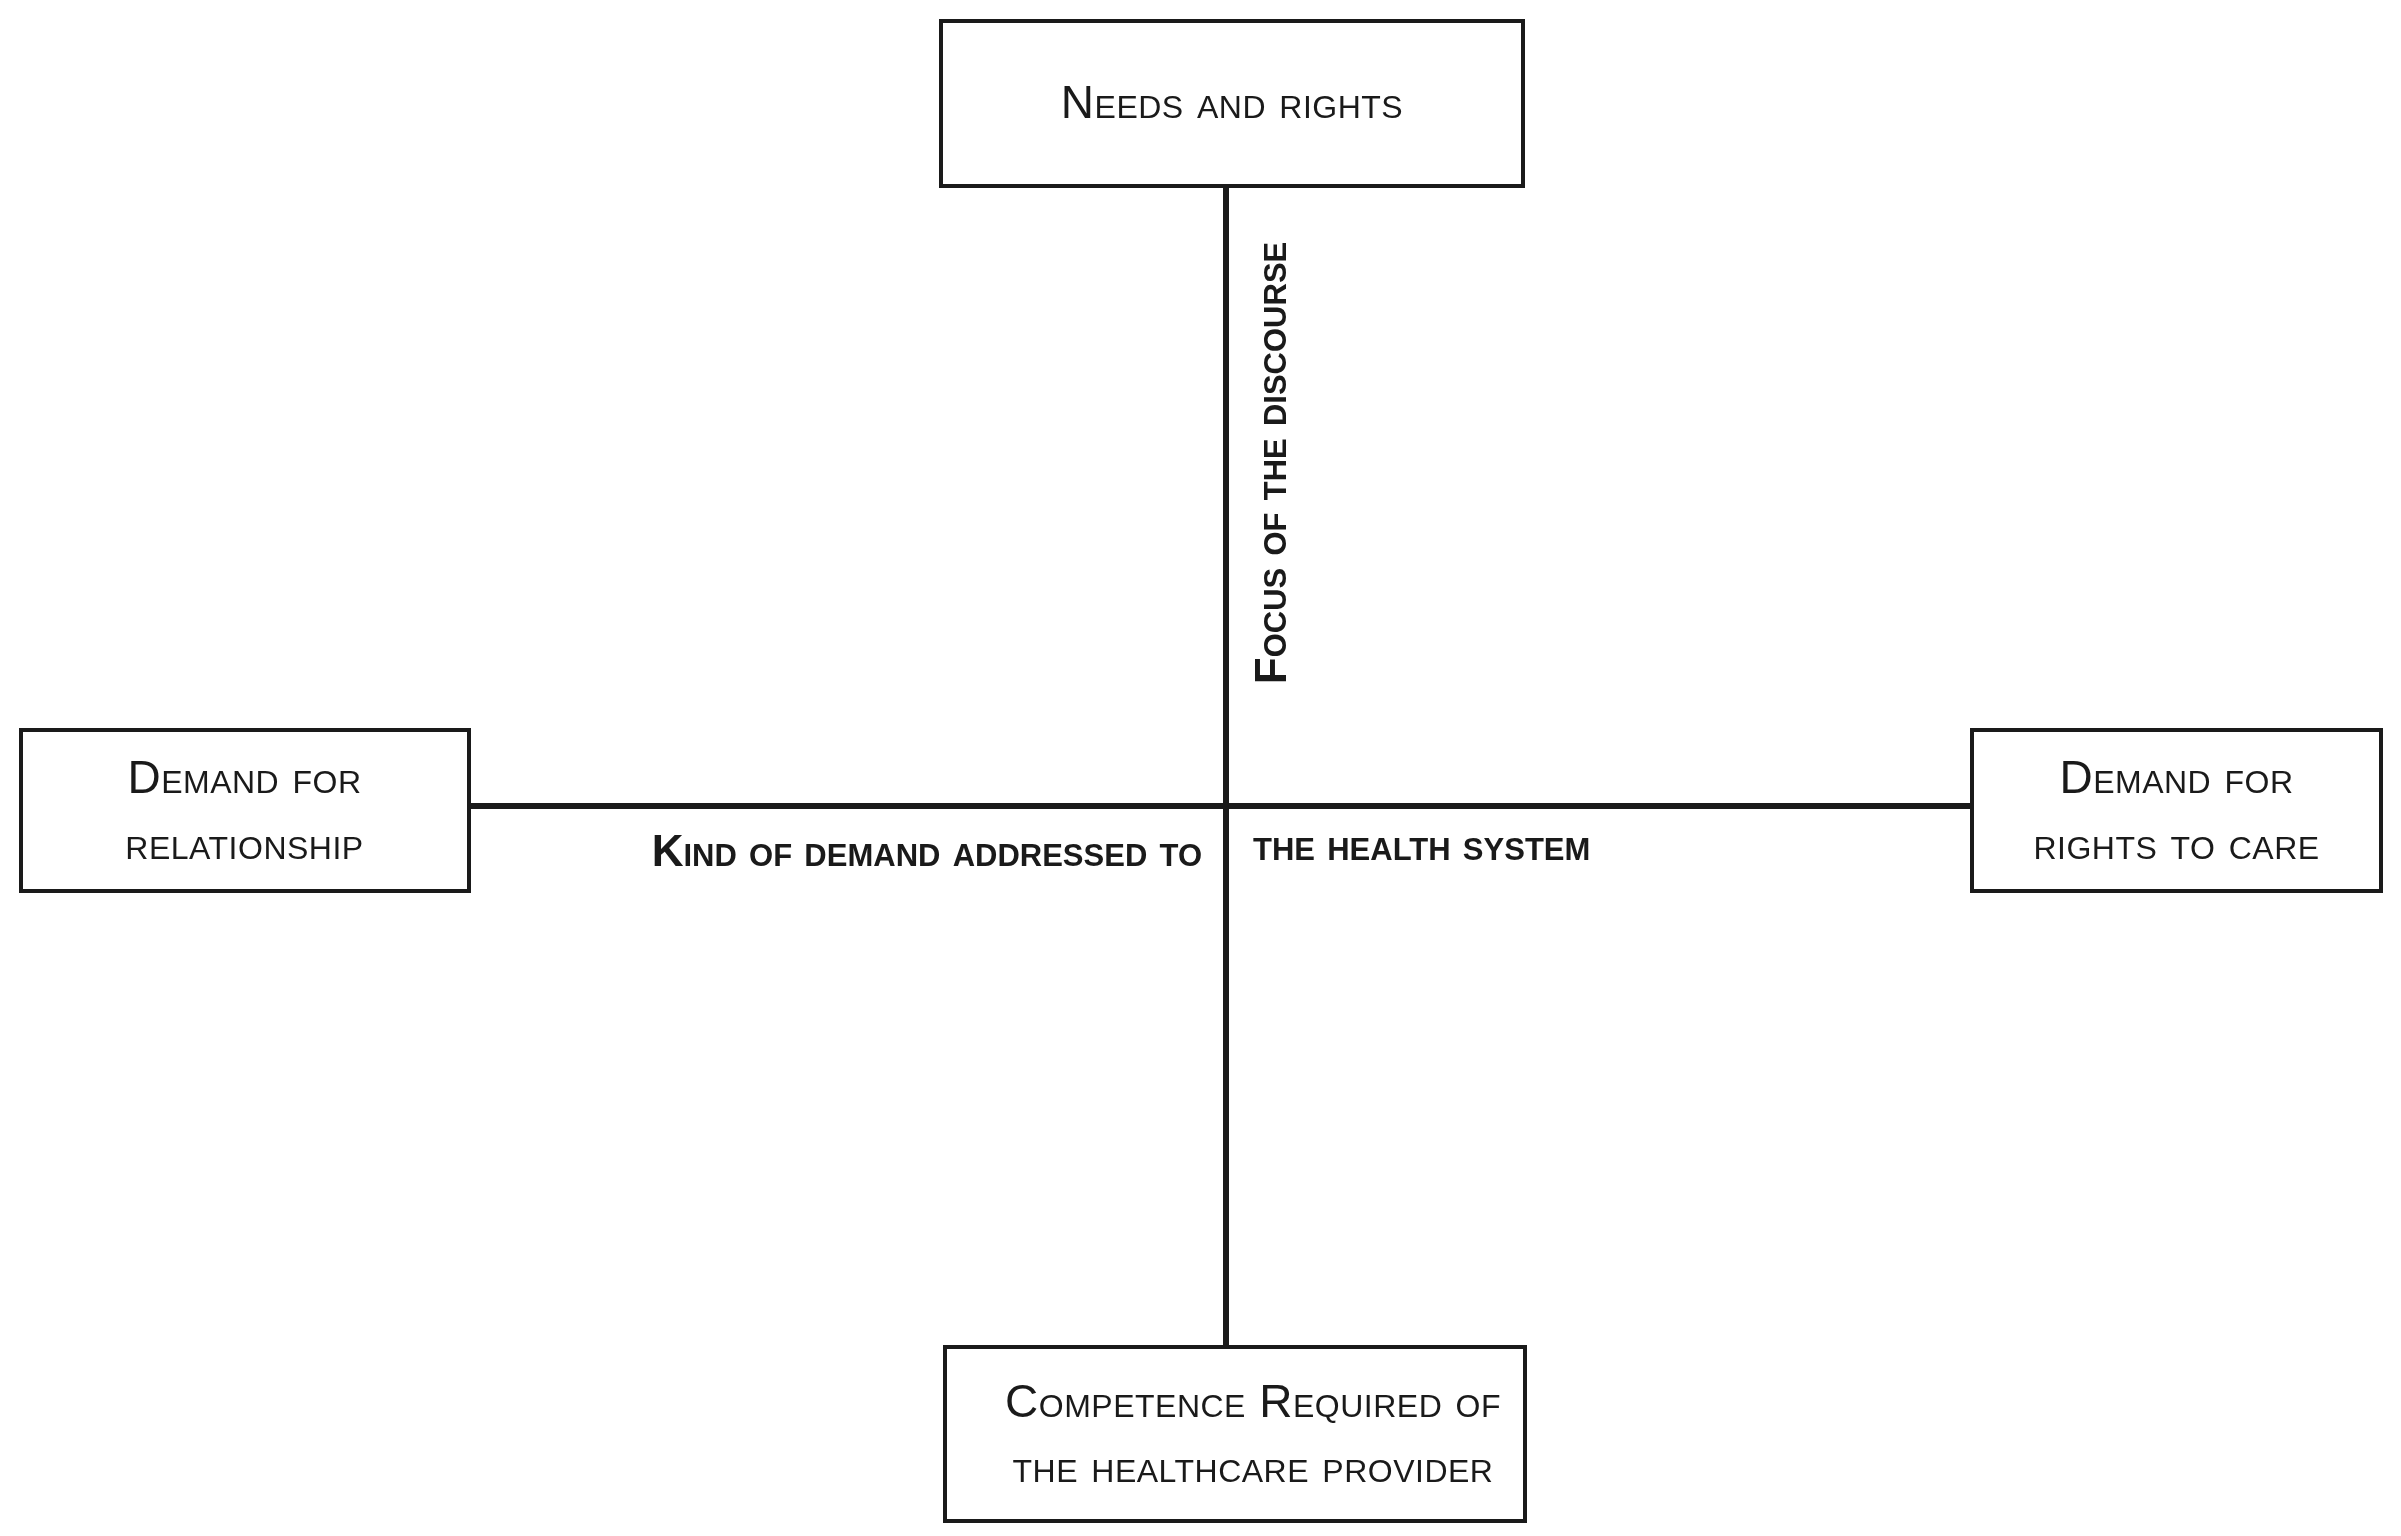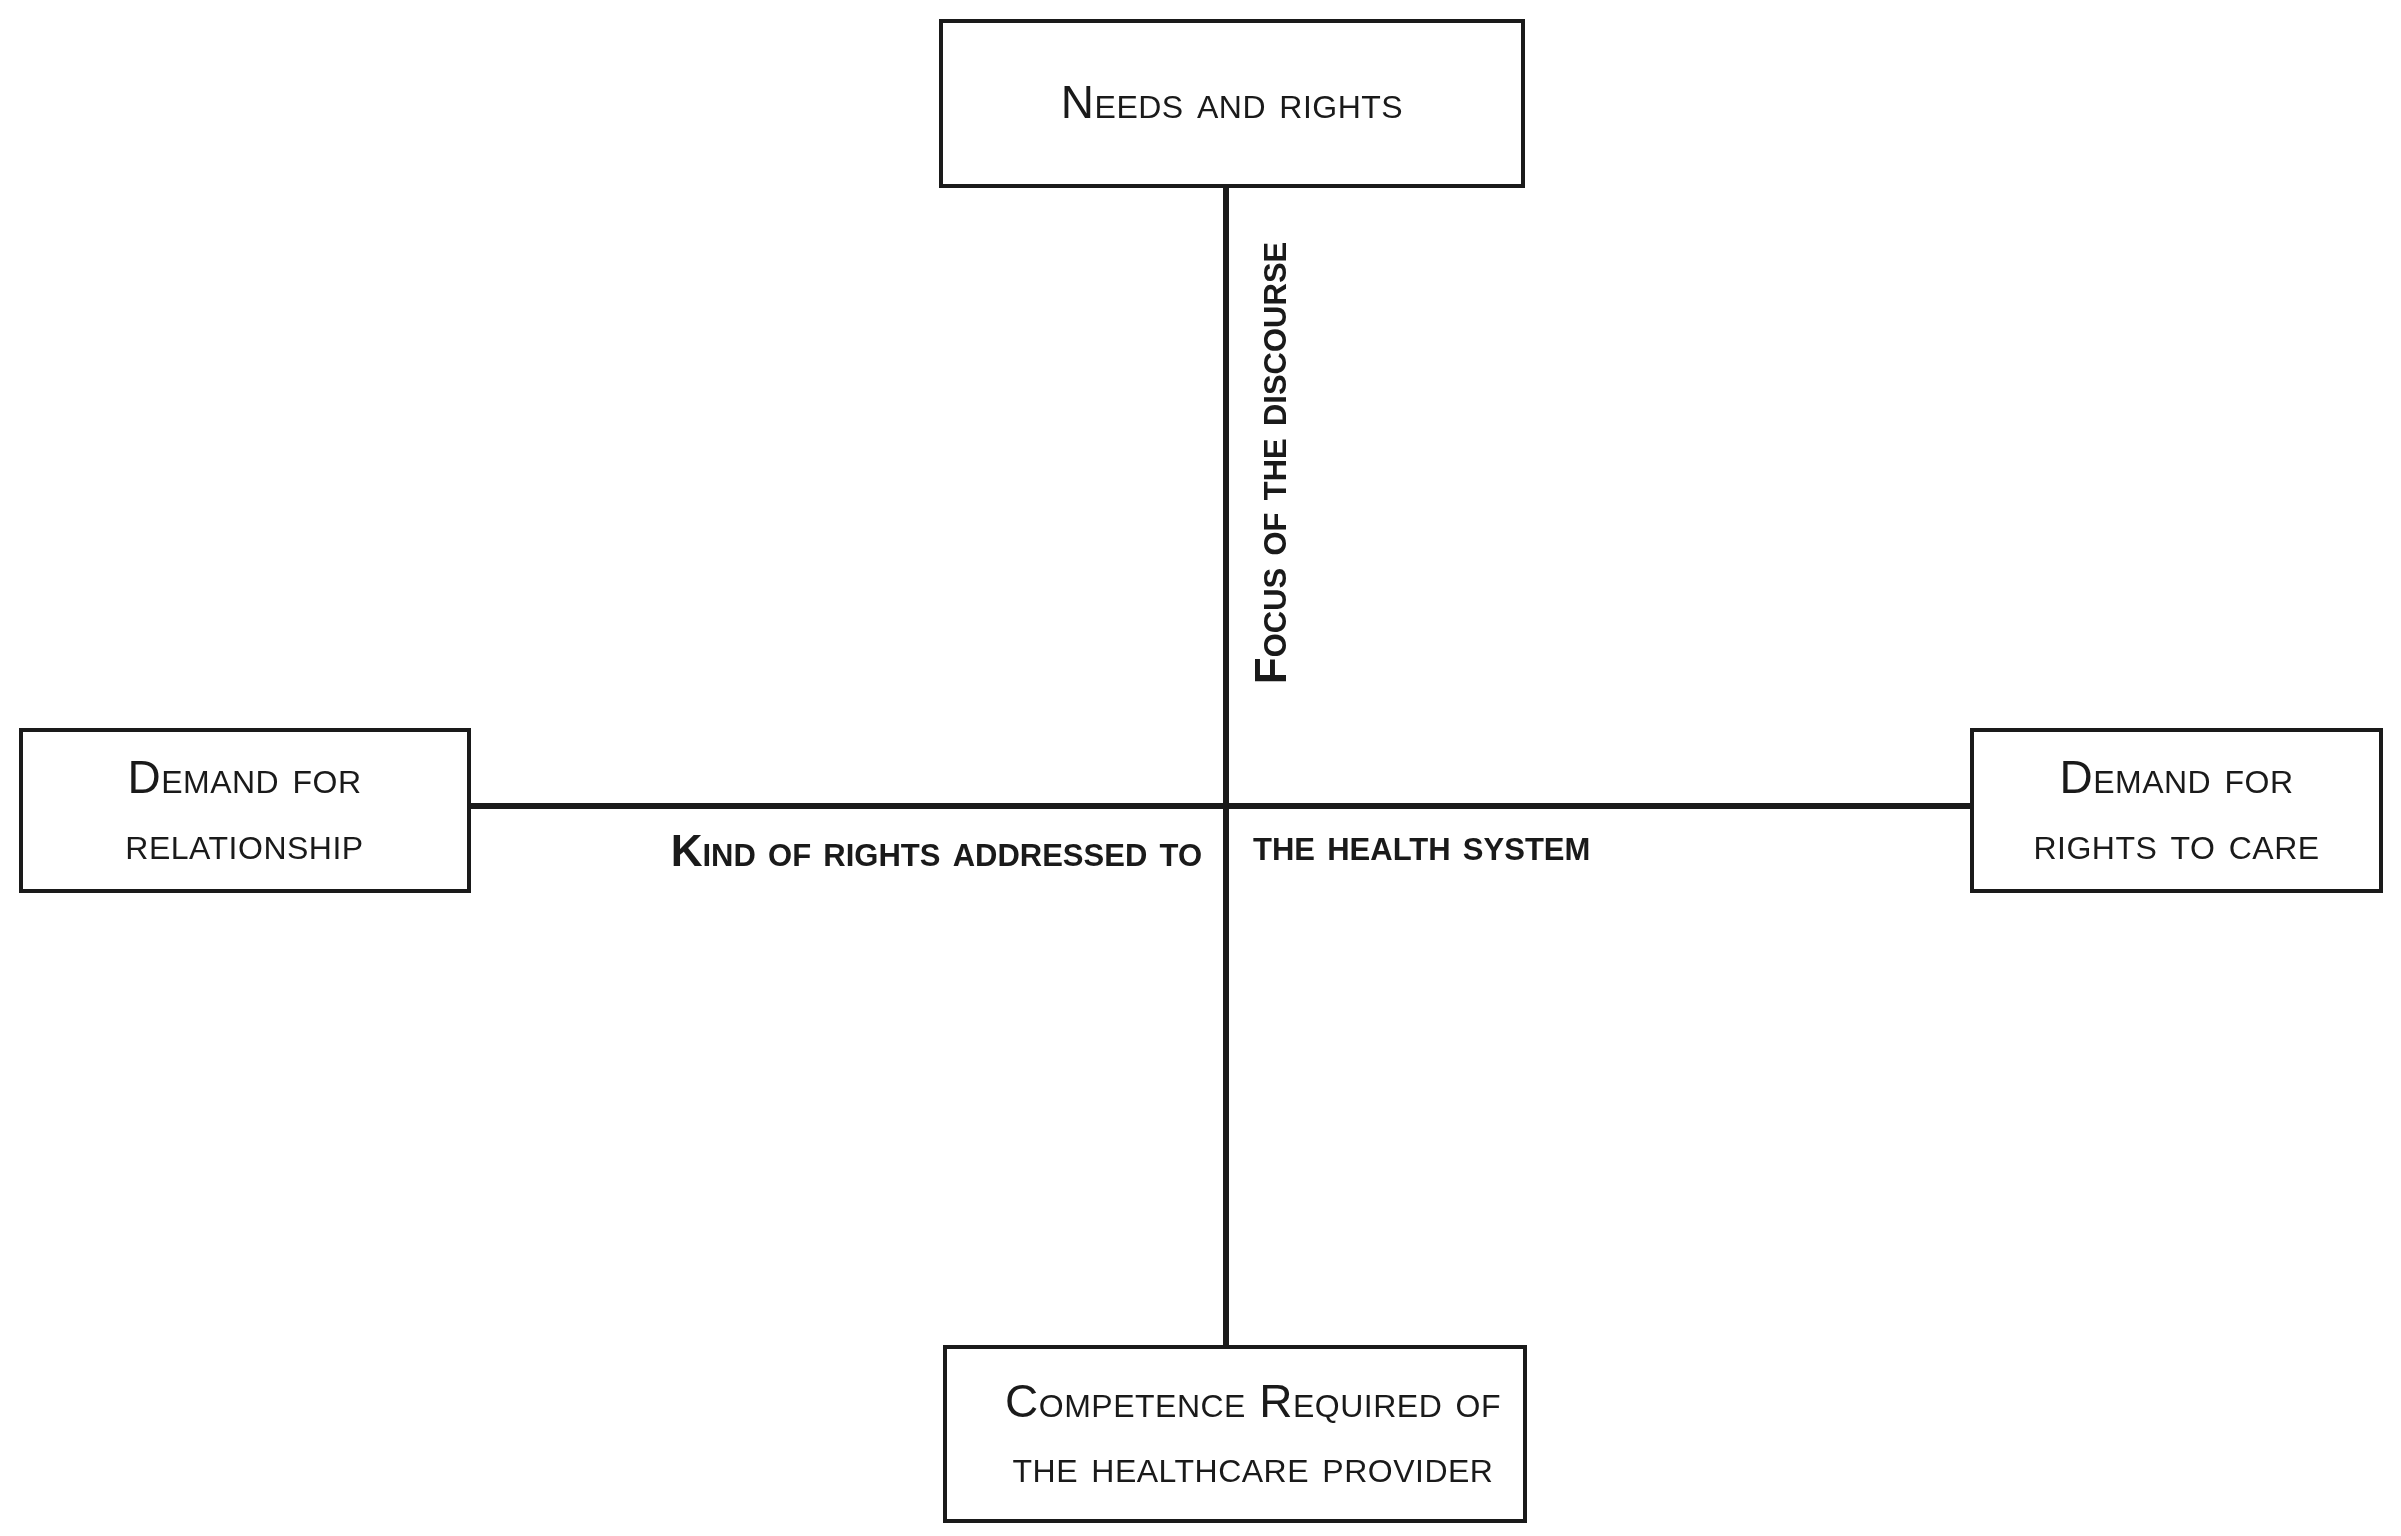--- a/index.html
+++ b/index.html
@@ -105,17 +105,17 @@
     <span class="box-line">Demand for</span>
     <span class="box-line">rights to care</span>
   </div>
 
   <div class="box box-bottom">
     <span class="box-line">Competence Required of</span>
     <span class="box-line">the healthcare provider</span>
   </div>
 
   <div class="axis-label v-label">Focus of the discourse</div>
-  <div class="axis-label h-label-left">Kind of rights addressed to</div>
+  <div class="axis-label h-label-left">Kind of demand addressed to</div>
   <div class="axis-label h-label-right">the health system</div>
 
 </div>
 
 
 </body></html>

